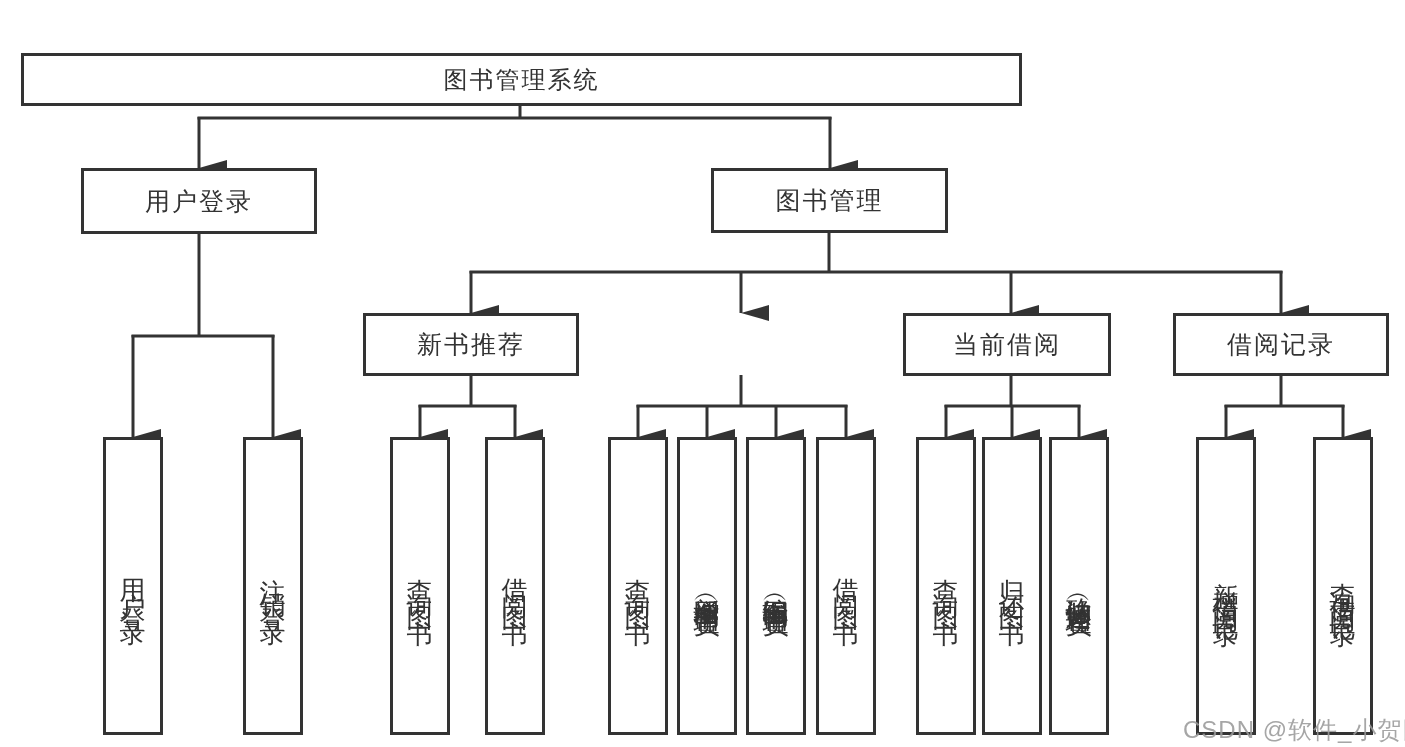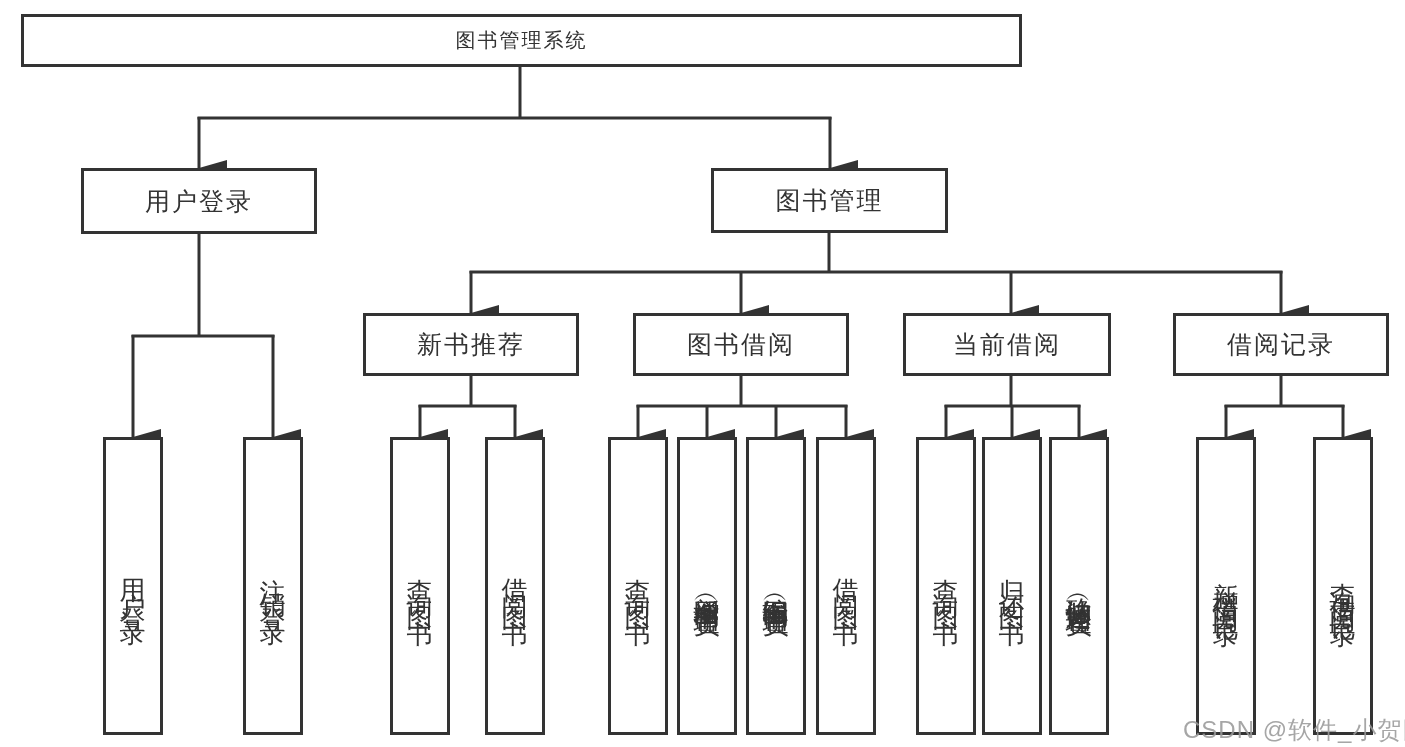--- a/index.html
+++ b/index.html
@@ -16,21 +16,21 @@
     box-sizing:border-box;
     border:3px solid #333333;
     background:#ffffff;
     color:#333333;
     display:flex;
     align-items:center;
     justify-content:center;
     z-index:2;
     text-align:center;
   }
-  .node.root  { font-size:20px; letter-spacing:2px; }
+  .node.root  { font-size:24px; letter-spacing:2px;margin-top:39px; }
   .node.hbox  { font-size:25px; letter-spacing:2px; }
   .leaf {
     writing-mode:vertical-rl;
     text-orientation:mixed;
     font-size:26px;
     line-height:1;
   }
   .ls4 { letter-spacing:14px; }
   .ls6 { letter-spacing:8px; }
   .ls9 { letter-spacing:2px; }
@@ -99,21 +99,20 @@
       <line x1="1343" y1="405" x2="1343" y2="437" marker-end="url(#arrowhead)"></line>
     </g>
   </svg>
 
   <div class="node root" style="left:21px; top:14px; width:1001px; height:53px;">图书管理系统</div>
 
   <div class="node hbox" style="left:81px; top:168px; width:236px; height:66px;">用户登录</div>
   <div class="node hbox" style="left:711px; top:168px; width:237px; height:65px;">图书管理</div>
 
   <div class="node hbox" style="left:363px; top:313px; width:216px; height:63px;">新书推荐</div>
-  <div class="node hbox" style="left:633px; top:313px; width:216px; height:63px;">图书借阅</div>
   <div class="node hbox" style="left:903px; top:313px; width:208px; height:63px;">当前借阅</div>
   <div class="node hbox" style="left:1173px; top:313px; width:216px; height:63px;">借阅记录</div>
 
   <div class="node leaf ls4" style="left:103px; top:437px; width:60px; height:298px;">用户登录</div>
   <div class="node leaf ls4" style="left:243px; top:437px; width:60px; height:298px;">注销登录</div>
 
   <div class="node leaf ls4" style="left:390px; top:437px; width:60px; height:298px;">查询图书</div>
   <div class="node leaf ls4" style="left:485px; top:437px; width:60px; height:298px;">借阅图书</div>
 
   <div class="node leaf ls4" style="left:608px; top:437px; width:60px; height:298px;">查询图书</div>

